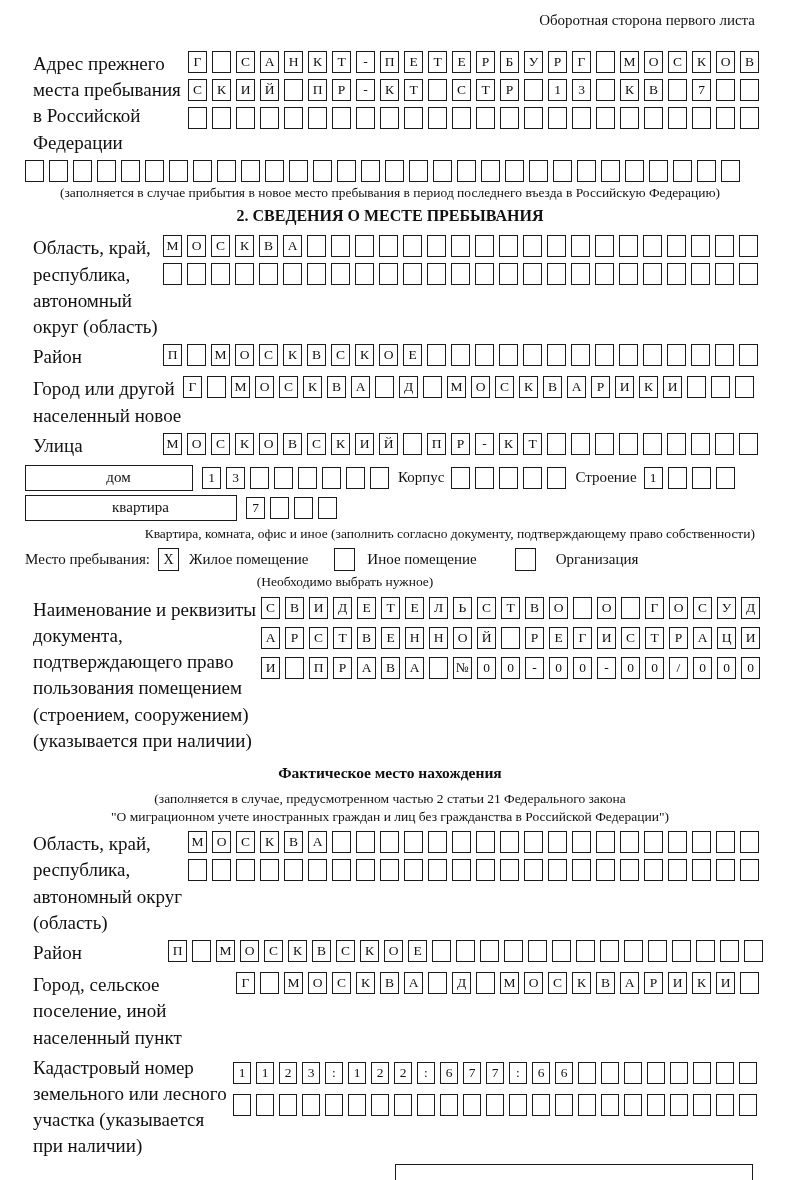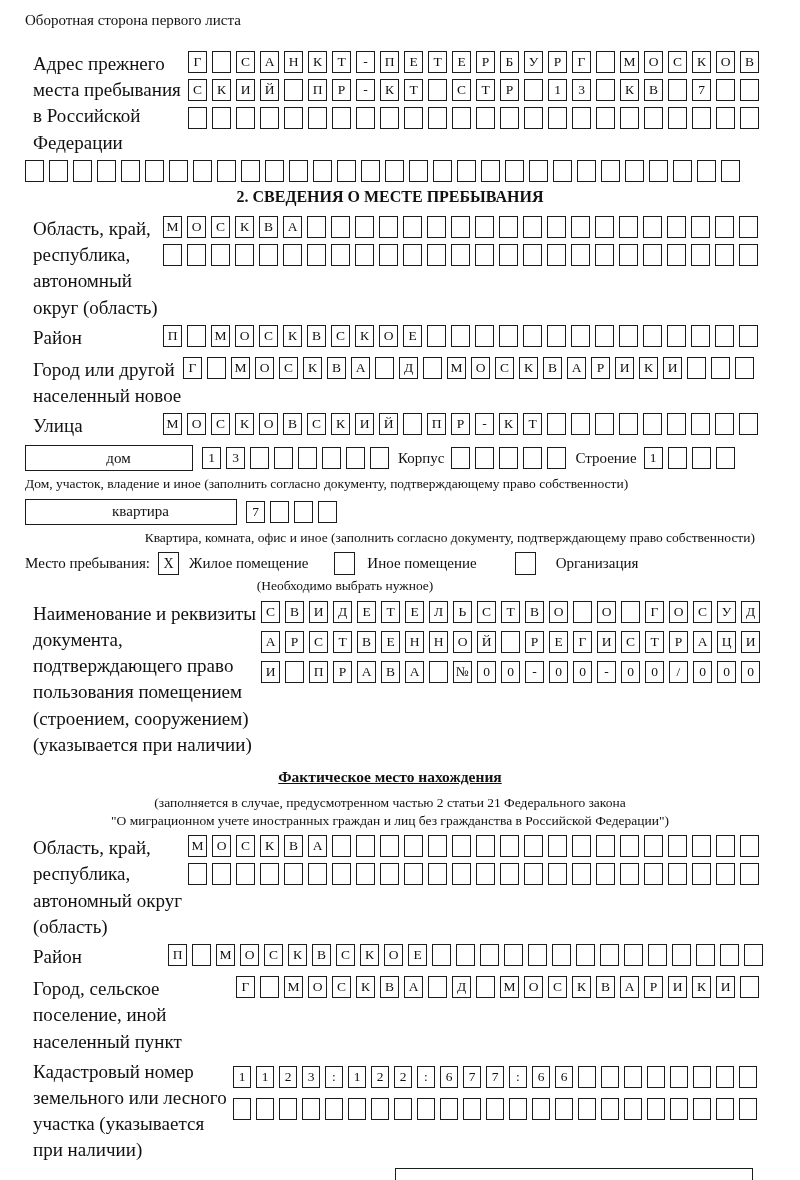--- a/index.html
+++ b/index.html
@@ -2,37 +2,37 @@
 <html lang="ru"><head>
 <meta charset="utf-8">
 <style>
   html,body{margin:0;padding:0;background:#fff;}
   body{
     width:800px;height:1180px;overflow:hidden;
     font-family:"Liberation Serif","DejaVu Serif",serif;
     color:#111;
   }
   .page{padding:12px 45px 0 25px;width:730px;}
-  .hdr-note{font-size:15px;margin-bottom:22px;}
+  .hdr-note{text-align:right;font-size:15px;margin-bottom:22px;}
   .grp{display:flex;align-items:flex-start;margin-bottom:4px;}
   .lbl{font-size:19px;line-height:1.38;flex-shrink:0;margin-left:8px;}
   .rows{display:flex;flex-direction:column;}
   .cells{display:flex;margin-bottom:6px;}
   .cell{
     box-sizing:border-box;flex:0 0 auto;
     width:19px;height:22px;margin-right:5px;
     border:1.4px solid #1c1c1c;
     text-align:center;font-size:13.5px;line-height:19px;
   }
   .tight .cell{width:18px;margin-right:5px;}
   .doc .cell{border-width:1.8px;}
   .fullrow{margin:2px 0 2px 0;}
   .caption{font-size:13.5px;text-align:center;margin:0 0 6px 0;line-height:1.3;}
   .sec-title{font-size:16px;font-weight:bold;text-align:center;margin:6px 0 10px 0;}
-  .sub-title{font-size:15.5px;font-weight:bold;text-align:center;margin:10px 0 8px 0;text-decoration:underline;}
+  .sub-title{font-size:15.5px;font-weight:bold;text-align:center;margin:10px 0 8px 0;}
   .named-box{
     box-sizing:border-box;border:1.5px solid #1c1c1c;height:26px;
     display:flex;align-items:center;justify-content:center;
     font-size:15px;flex-shrink:0;padding-left:19px;
   }
   .dom-box{width:168px;margin-right:9px;}
   .kv-box{width:212px;margin-right:9px;}
   .flexline{display:flex;align-items:center;margin-bottom:4px;}
   .inline-lbl{font-size:15px;margin:0 7px 0 4px;white-space:nowrap;}
   .chk{
@@ -167,20 +167,21 @@
       <span class="cell"></span>
       <span class="cell"></span>
       <span class="cell"></span>
       <span class="cell"></span>
       <span class="cell"></span>
       <span class="cell"></span>
       <span class="cell"></span>
       <span class="cell"></span>
       <span class="cell"></span>
     </div>
+  <div class="caption">(заполняется в случае прибытия в новое место пребывания в период последнего въезда в Российскую Федерацию)</div>
 
   <div class="sec-title">2. СВЕДЕНИЯ О МЕСТЕ ПРЕБЫВАНИЯ</div>
 
   <div class="grp">
     <div class="lbl" style="width:130px;">Область, край, республика, автономный округ (область)</div>
     <div class="rows">
       <div class="cells">
           <span class="cell">М</span>
           <span class="cell">О</span>
           <span class="cell">С</span>
@@ -350,21 +351,20 @@
         <span class="cell"></span>
       </div>
     <span class="inline-lbl">Строение</span>
     <div class="cells" style="margin-bottom:0;">
         <span class="cell">1</span>
         <span class="cell"></span>
         <span class="cell"></span>
         <span class="cell"></span>
       </div>
   </div>
-  <div class="caption" style="text-align:left;">Дом, участок, владение и иное (заполнить согласно документу, подтверждающему право собственности)</div>
 
   <div class="flexline">
     <div class="named-box kv-box">квартира</div>
     <div class="cells" style="margin-bottom:0;">
         <span class="cell">7</span>
         <span class="cell"></span>
         <span class="cell"></span>
         <span class="cell"></span>
       </div>
   </div>

